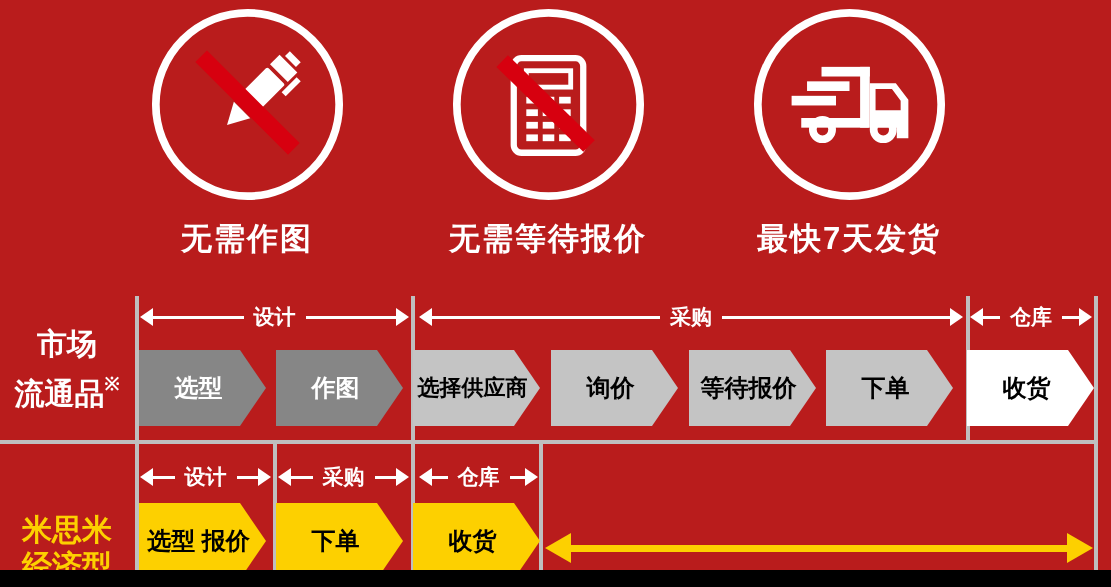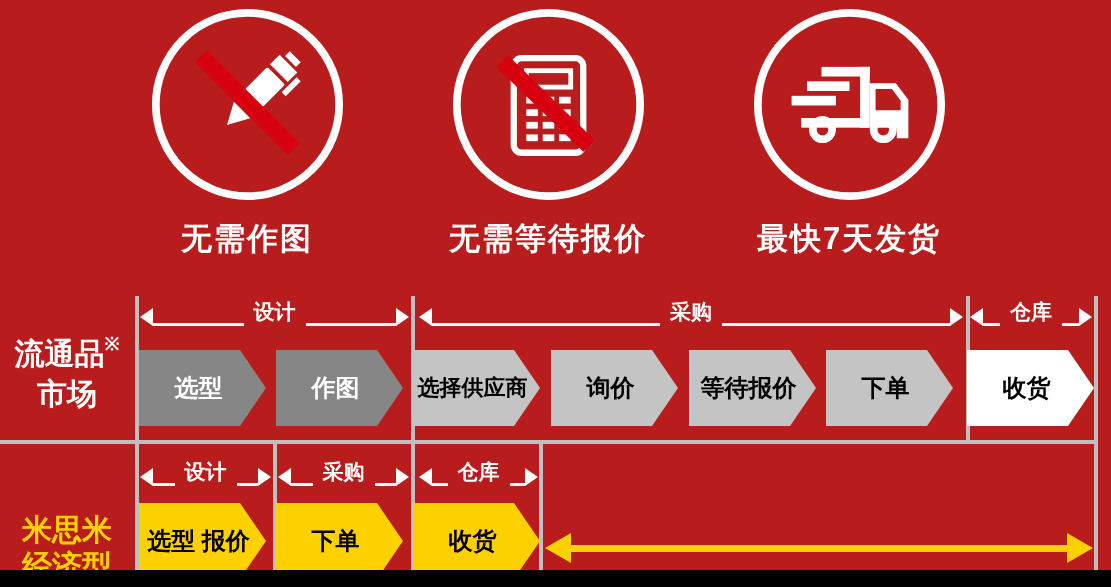--- a/index.html
+++ b/index.html
@@ -14,21 +14,21 @@
   
   .vline,.hline{position:absolute;background:#bfbfbf;}
   .vline{width:4px;}
   .hline{height:4px;}
   
   .rowlabel{position:absolute;left:0;width:134px;text-align:center;font-weight:bold;font-size:30px;line-height:40px;white-space:nowrap;}
   .rowlabel.market{top:324px;color:#fff;}
   .rowlabel.misumi{top:512px;color:#fdd000;line-height:36px;}
   .rowlabel sup{font-size:18px;vertical-align:14px;}
   
-  .bracket{position:absolute;height:18px;display:flex;align-items:flex-end;}
+  .bracket{position:absolute;height:18px;display:flex;align-items:center;}
   .bracket .ah-l{width:0;height:0;border-top:9px solid transparent;border-bottom:9px solid transparent;border-right:13px solid #fff;}
   .bracket .ah-r{width:0;height:0;border-top:9px solid transparent;border-bottom:9px solid transparent;border-left:13px solid #fff;}
   .bracket .bline{flex:1;height:3px;background:#fff;}
   .bracket .blabel{padding:0 10px;color:#fff;font-weight:bold;font-size:21px;white-space:nowrap;}
   
   .step{position:absolute;width:127px;height:76px;box-sizing:border-box;
     clip-path:polygon(0 0, calc(100% - 26px) 0, 100% 50%, calc(100% - 26px) 100%, 0 100%);
     display:flex;align-items:center;justify-content:center;padding-right:20px;
     font-weight:bold;font-size:24px;white-space:nowrap;padding-left:12px;}
   .step.r1{top:350px;}
@@ -108,22 +108,22 @@
 
   <div class="hline" style="left:0;top:440px;width:1098px"></div>
   <div class="vline" style="left:135px;top:296px;height:291px"></div>
   <div class="vline" style="left:411px;top:296px;height:291px"></div>
   <div class="vline" style="left:966px;top:296px;height:144px"></div>
   <div class="vline" style="left:1094px;top:296px;height:285px"></div>
   <div class="vline" style="left:273px;top:440px;height:147px"></div>
   <div class="vline" style="left:539px;top:440px;height:147px"></div>
 
   <div class="rowlabel market">
+    <div><span>市场</span></div>
     <div><span>流通品</span><sup>※</sup></div>
-    <div><span>市场</span></div>
   </div>
 
   <div class="bracket" style="left:140px;top:308px;width:269px">
     <span class="ah-l"></span>
     <span class="bline"></span>
     <span class="blabel">设计</span>
     <span class="bline"></span>
     <span class="ah-r"></span>
   </div>
   <div class="bracket" style="left:419px;top:308px;width:544px">

